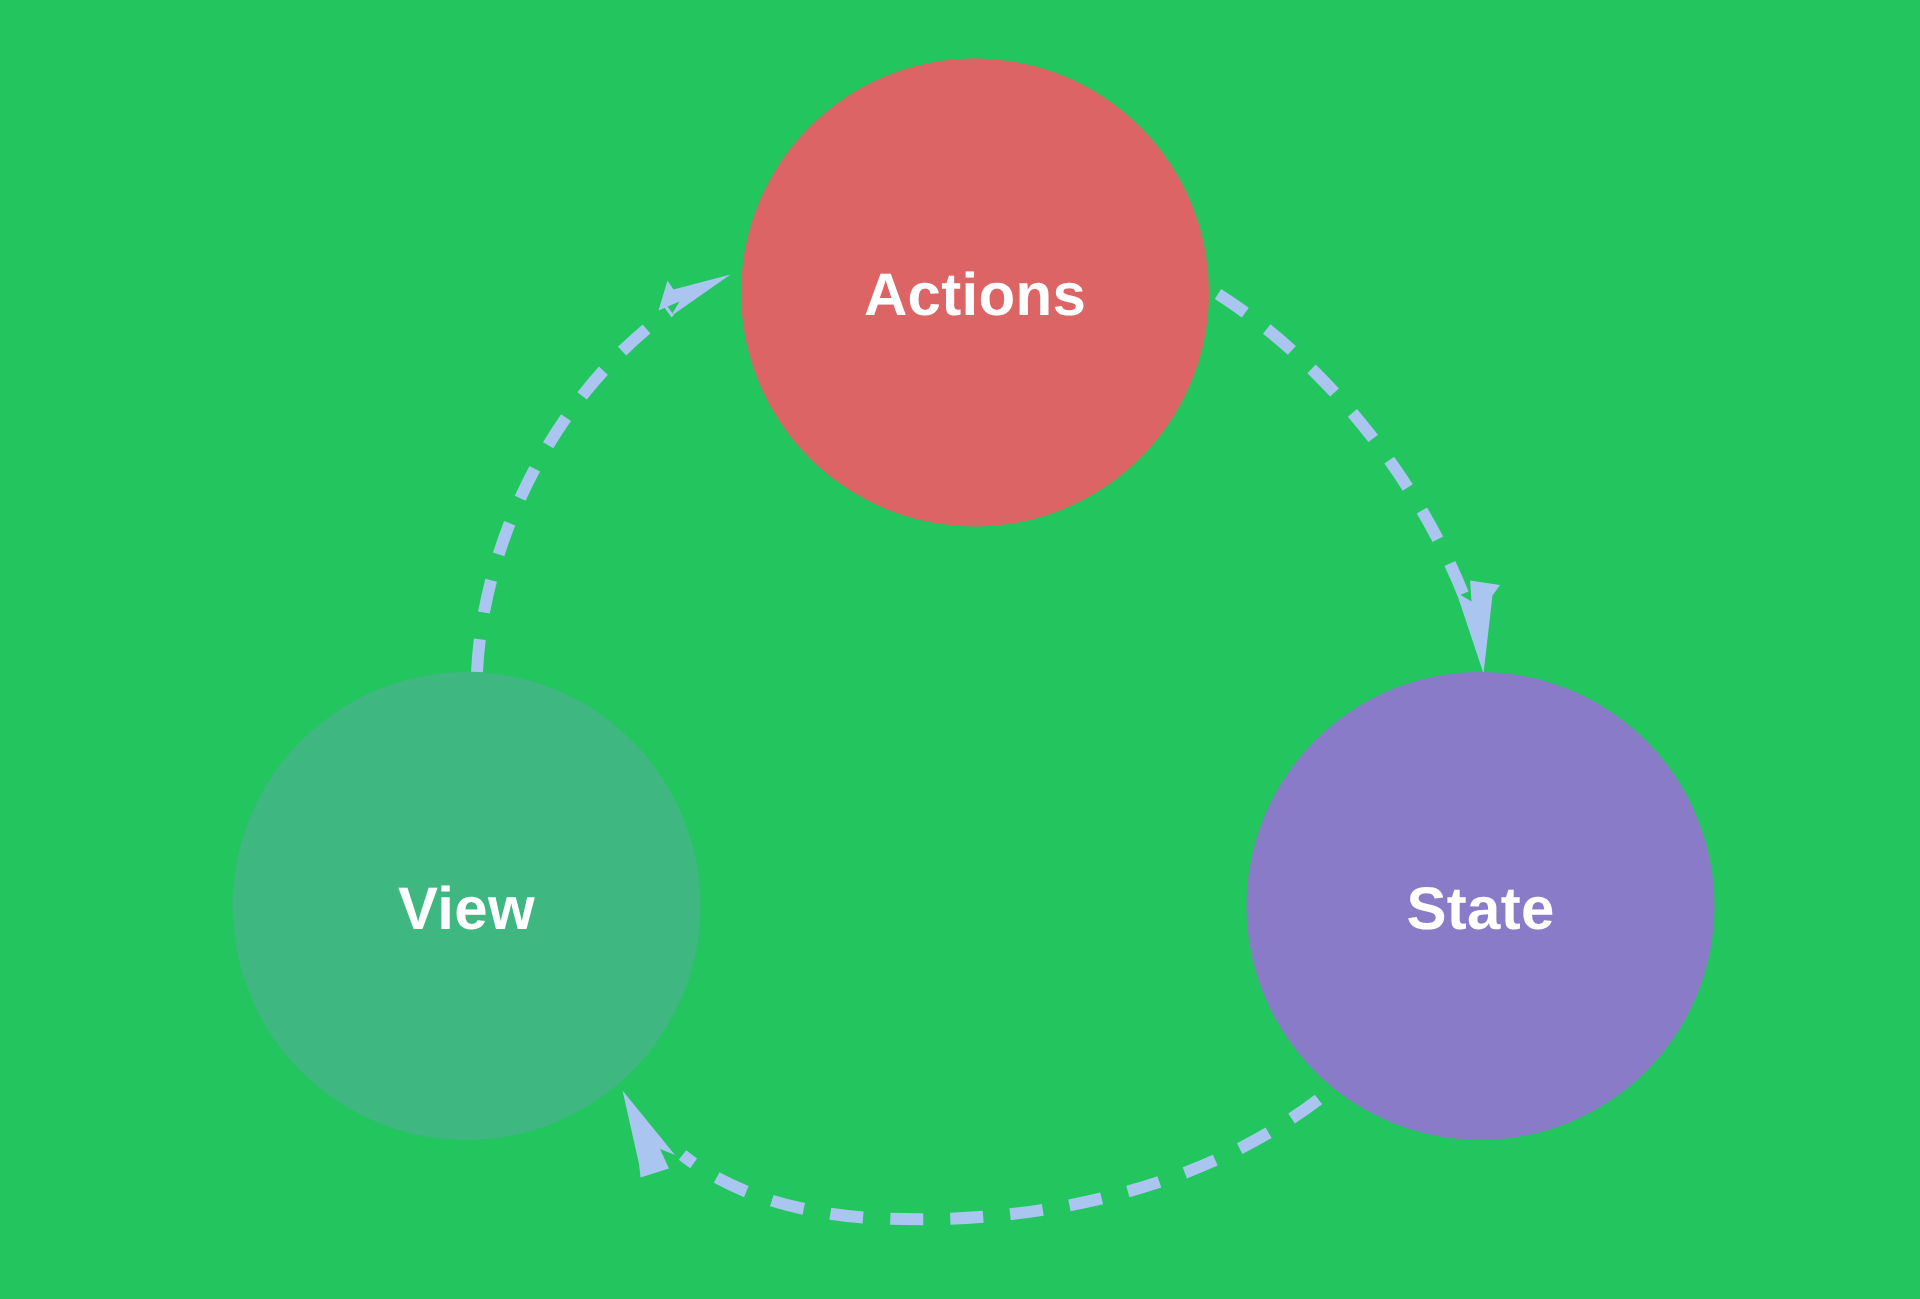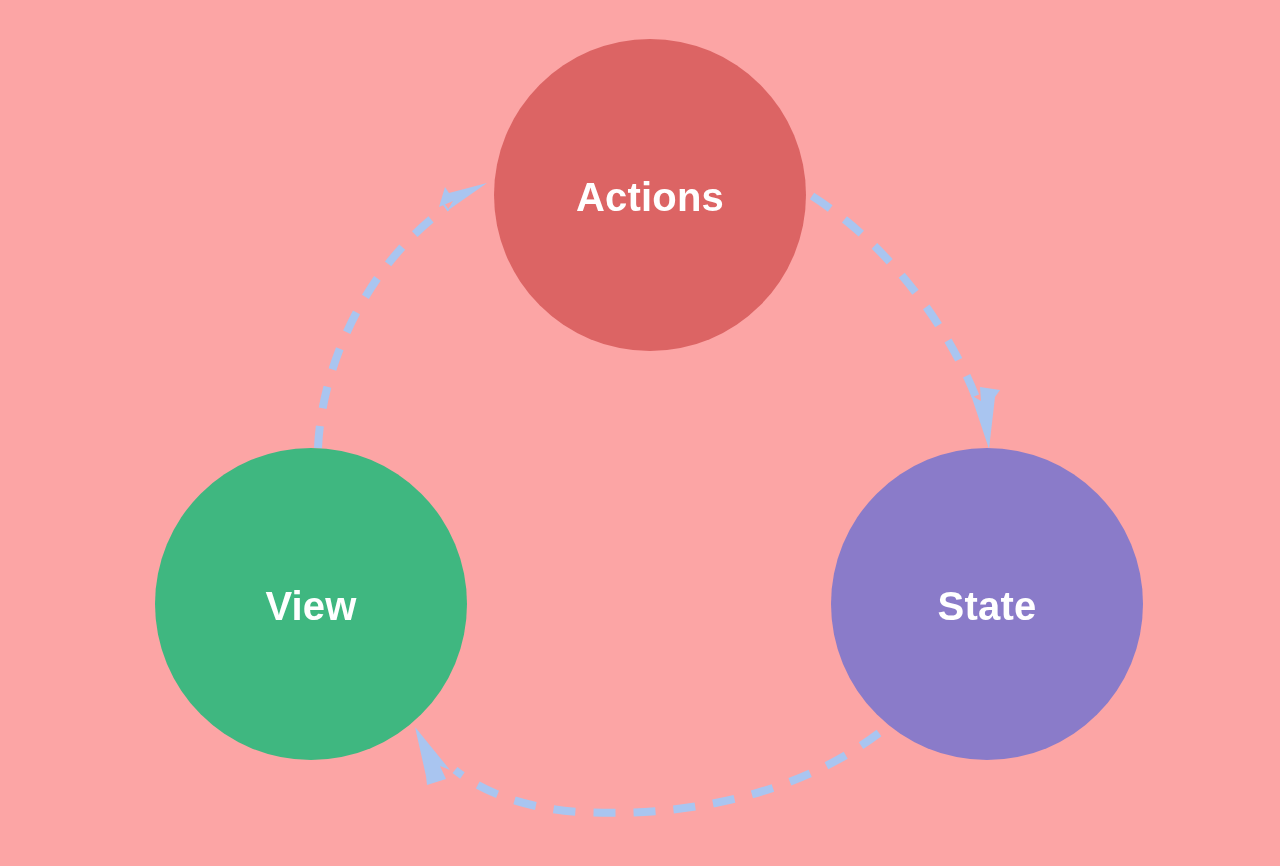--- a/index.html
+++ b/index.html
@@ -42,21 +42,21 @@
     stroke-linecap: butt;
     stroke-dasharray: 22 18;
   }
   .arrow-head {
     stroke: none;
   }
 </style>
 </head>
 <body style="background: rgb(255, 255, 255);">
 
-<div id="diagram-canvas" style="background: #fca5a5;">
+<div id="diagram-canvas" style="background: #22c55e;">
 
   <svg id="flow-svg" viewBox="0 0 1280 866" xmlns="http://www.w3.org/2000/svg">
 
     <g>
       <path class="flow-arc" d="M 318 448 C 322 360 370 262 447 207" stroke="#a9c5f0" stroke-width="8" stroke-dasharray="22 18"></path>
 
       <path class="arrow-head" d="M 487 183
                L 447 211
                L 453 201
                L 439 207

